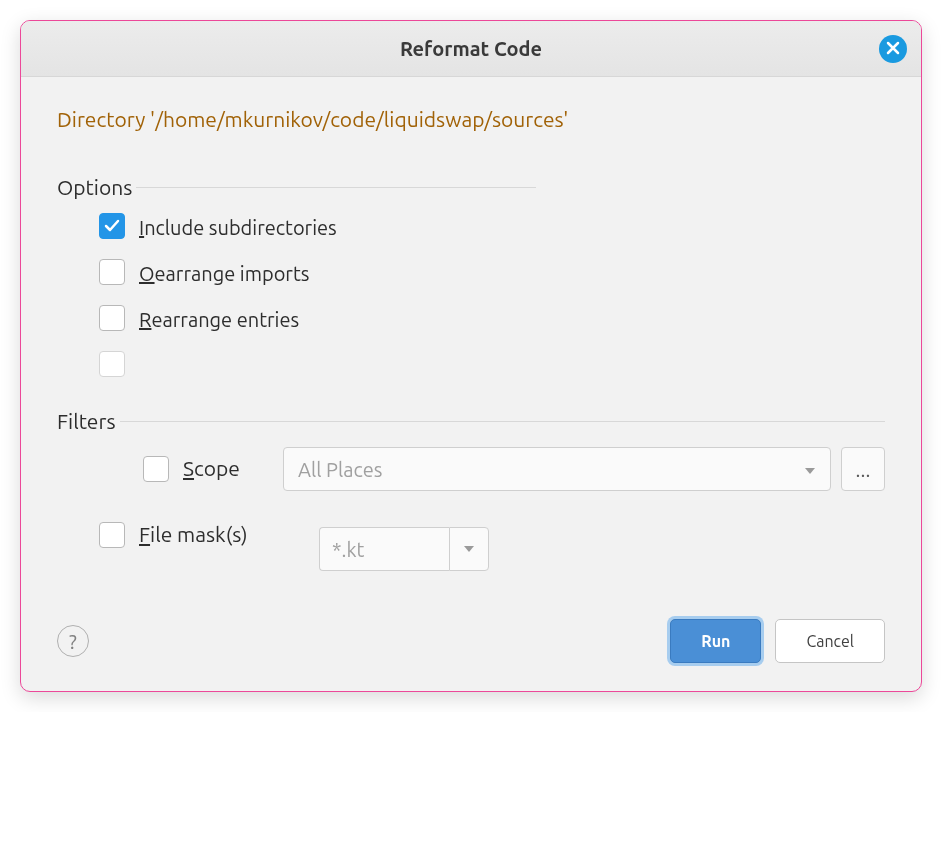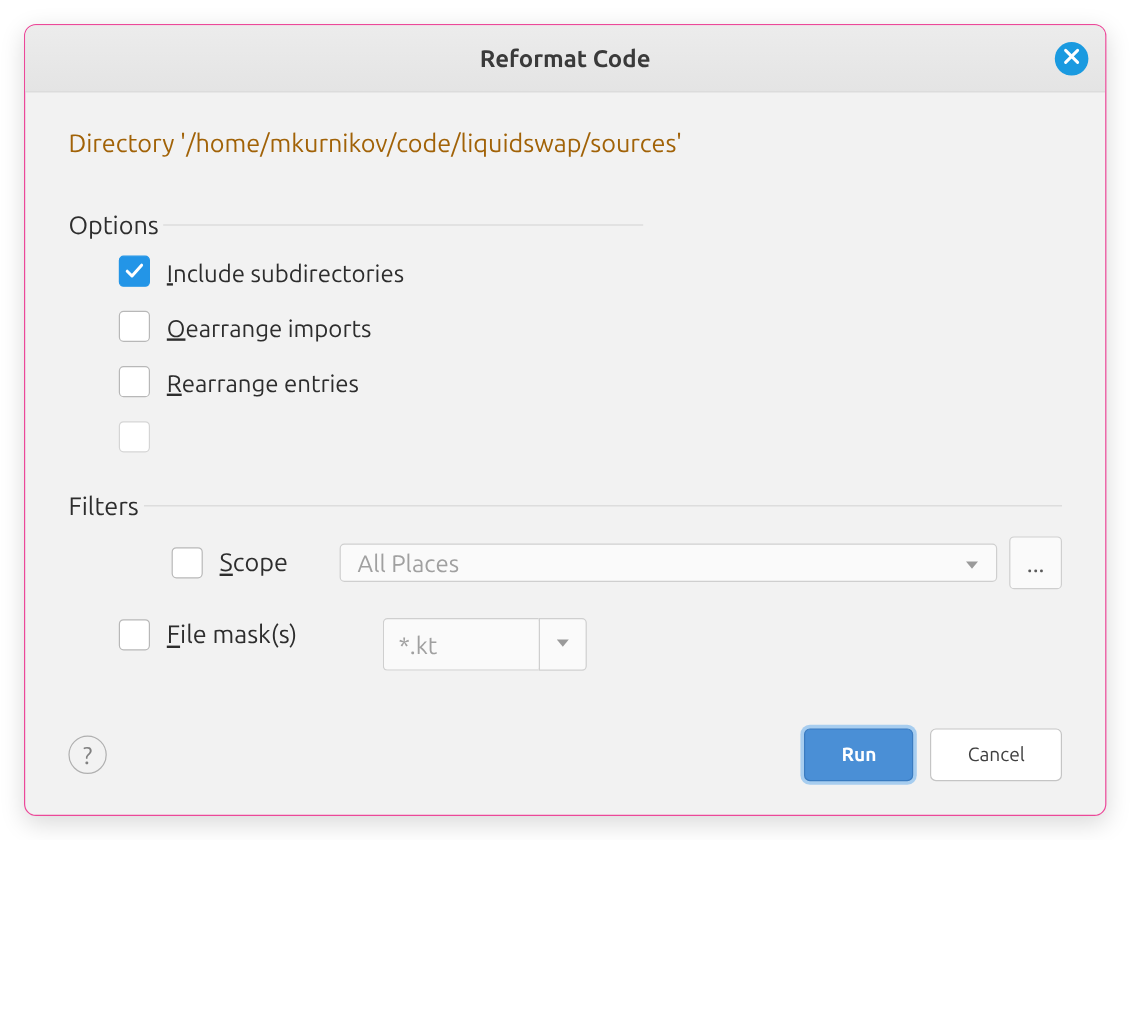--- a/index.html
+++ b/index.html
@@ -134,21 +134,21 @@
       min-width: auto;
     }
     .scope-label-wrap {
       display: flex;
       align-items: flex-start;
       width: 140px;
       margin-left: 44px;
     }
     .scope-select {
       flex: 1;
-      height: 32px;
+      height: 44px;
       border: 1px solid #cfcfcf;
       border-radius: 4px;
       background: #fafafa;
       display: flex;
       align-items: center;
       justify-content: space-between;
       padding: 0 14px;
       font-size: 20px;
       color: #a0a0a0;
       cursor: pointer;
@@ -172,20 +172,21 @@
       cursor: pointer;
     }
     .mask-label-wrap {
       display: flex;
       align-items: flex-start;
       width: 220px;
     }
     .mask-combo {
       display: flex;
       height: 28px;
+      margin-top: 12px;
     }
     .mask-input {
       width: 130px;
       height: 44px;
       border: 1px solid #cfcfcf;
       border-right: none;
       border-radius: 4px 0 0 4px;
       background: #fafafa;
       padding: 0 12px;
       font-size: 20px;

